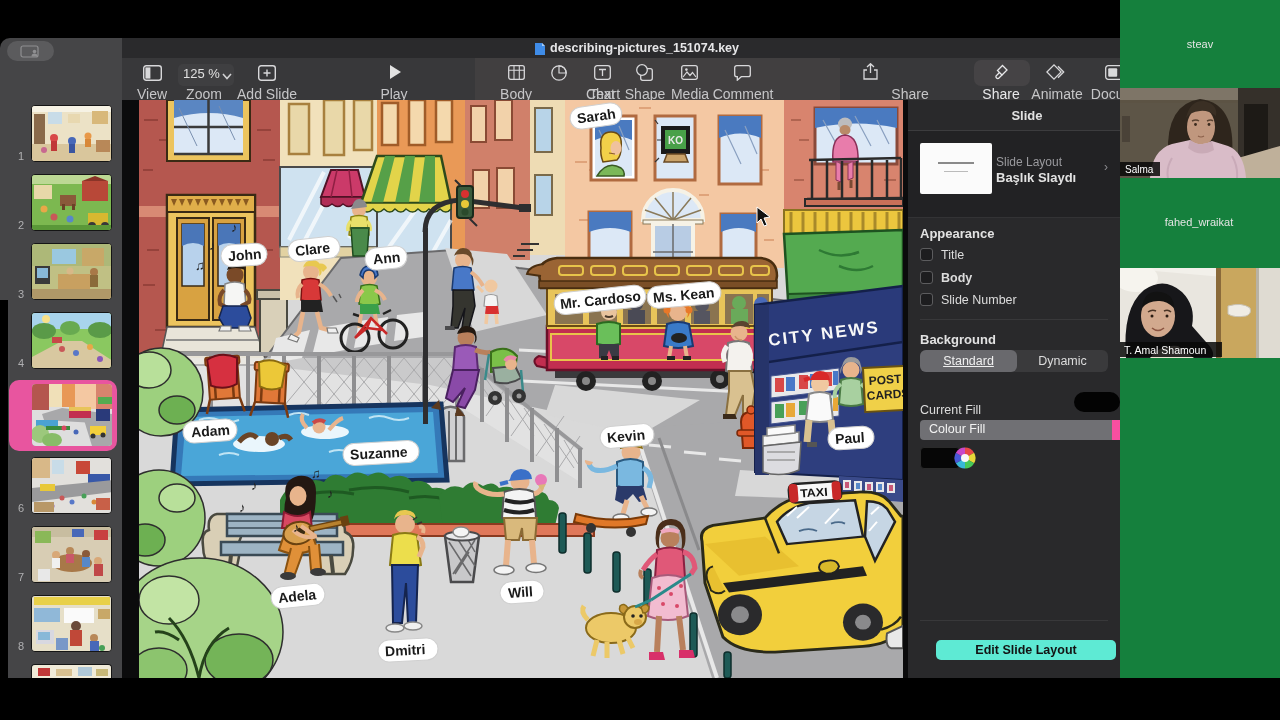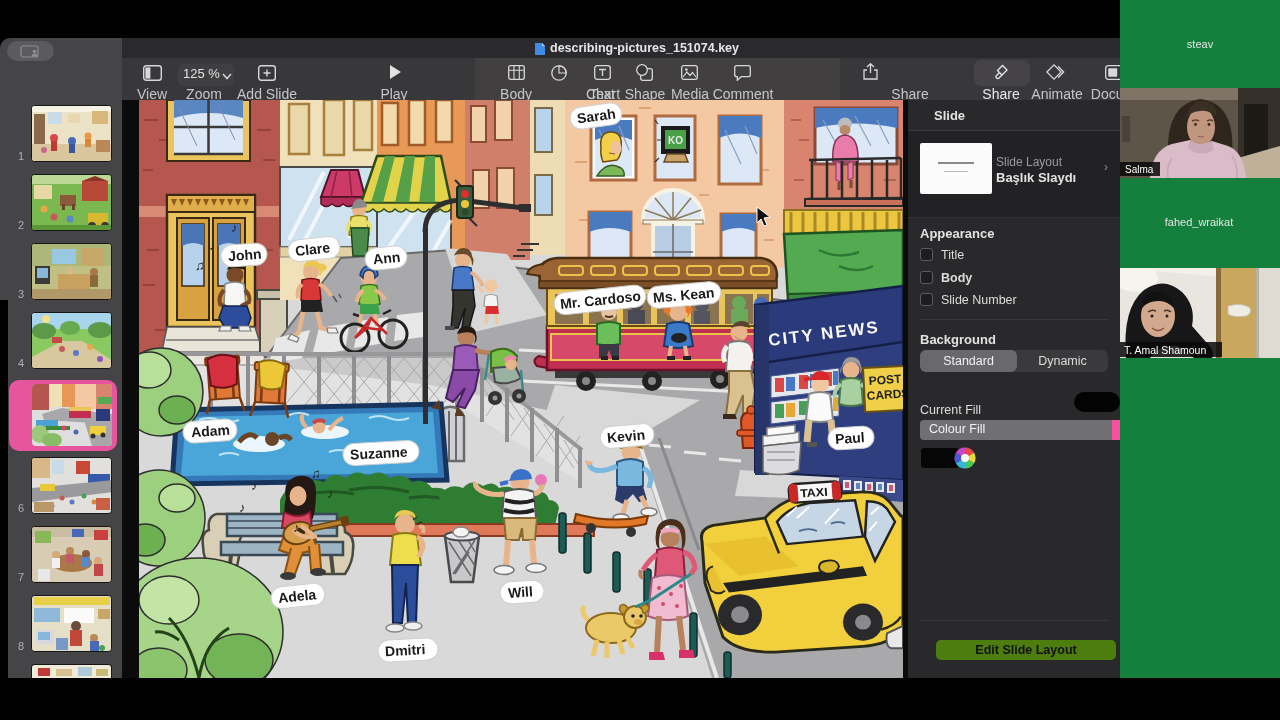--- a/index.html
+++ b/index.html
@@ -1050,59 +1050,59 @@
         <text x="172" y="378">♫</text>
         <text x="188" y="398">♪</text>
         <text x="100" y="412">♪</text>
       <text x="154" y="432">♪</text>
     </g>
 
     <path d="M618 107 l0 16 l4 -4 l3 7 l3 -1 l-3 -7 l6 -1 z" fill="#111" stroke="#fff" stroke-width="1"></path>
   </svg>
   </div>
   <div class="abs" id="panel">
-    <div class="abs pbold" style="left:0;top:8px;width:212px;text-align:left;padding-left:26px;">Slide</div>
+    <div class="abs pbold" style="left:0;top:8px;width:212px;text-align:center;padding-left:26px;">Slide</div>
     <div class="abs" style="left:0;top:30px;width:212px;height:88px;background:#222224;border-top:1px solid #3c3c3e;border-bottom:1px solid #333335;"></div>
     <div class="abs" style="left:12px;top:43px;width:72px;height:51px;background:#fbfbfb;border-radius:2px;"></div>
     <div class="abs" style="left:30px;top:62px;width:36px;height:2px;background:#8a8a8a;"></div>
     <div class="abs" style="left:36px;top:71px;width:24px;height:1px;background:#bbb;"></div>
     <div class="abs" style="left:88px;top:55px;font-size:12px;color:#9a9a9e;">Slide Layout</div>
     <div class="abs pbold" style="left:88px;top:70px;">Başlık Slaydı</div>
     <div class="abs" style="left:196px;top:60px;font-size:12px;color:#8a8a8e;">›</div>
     <div class="abs pbold" style="left:12px;top:126px;">Appearance</div>
     <div class="cbx" style="left:12px;top:148px;"></div>
     <div class="prow" style="left:33px;top:148px;">Title</div>
     <div class="cbx" style="left:12px;top:171px;"></div>
     <div class="prow" style="left:33px;top:171px;font-weight:bold;">Body</div>
     <div class="cbx" style="left:12px;top:193px;"></div>
     <div class="prow" style="left:33px;top:193px;">Slide Number</div>
     <div class="abs" style="left:12px;top:219px;width:188px;height:1px;background:#38383a;"></div>
     <div class="abs pbold" style="left:12px;top:232px;">Background</div>
     <div class="abs" style="left:12px;top:250px;width:188px;height:22px;background:#3a3a3c;border-radius:6px;"></div>
     <div class="abs" style="left:12px;top:250px;width:97px;height:22px;background:#69696d;border-radius:6px;"></div>
-    <div class="abs" style="left:12px;top:250px;width:97px;height:22px;font-size:12.5px;color:#f0f0f0;text-align:center;line-height:22px;">Standard</div>
+    <div class="abs" style="left:12px;top:250px;width:97px;height:22px;font-size:12.5px;color:#f0f0f0;text-align:center;line-height:22px;text-decoration:underline;">Standard</div>
     <div class="abs" style="left:109px;top:250px;width:91px;height:22px;font-size:12.5px;color:#dcdcdc;text-align:center;line-height:22px;">Dynamic</div>
     <div class="prow" style="left:12px;top:278px;margin-top:25px;">Current Fill</div>
     <div class="abs" style="left:166px;top:292px;width:46px;height:20px;background:#030303;border-radius:10px;"></div>
     <div class="abs" style="left:12px;top:320px;width:196px;height:20px;background:#707074;border-radius:4px 0 0 4px;"></div>
     <div class="abs" style="left:204px;top:320px;width:8px;height:20px;background:#f84fa0;"></div>
     <div class="abs" style="left:21px;top:322px;font-size:12.5px;color:#f2f2f2;">Colour Fill</div>
     <div class="abs" style="left:12px;top:347px;width:40px;height:22px;background:#060606;border-radius:4px;border:1px solid #2a2a2a;"></div>
     <svg class="abs" style="left:46px;top:347px;" width="22" height="22" viewBox="0 0 22 22">
       <circle cx="11" cy="11" r="10.5" fill="#333"></circle>
       <path d="M11 11 L11 0.5 A10.5 10.5 0 0 1 20.1 5.75 z" fill="#e84848"></path>
       <path d="M11 11 L20.1 5.75 A10.5 10.5 0 0 1 20.1 16.25 z" fill="#e8d838"></path>
       <path d="M11 11 L20.1 16.25 A10.5 10.5 0 0 1 11 21.5 z" fill="#48c858"></path>
       <path d="M11 11 L11 21.5 A10.5 10.5 0 0 1 1.9 16.25 z" fill="#38b8d8"></path>
       <path d="M11 11 L1.9 16.25 A10.5 10.5 0 0 1 1.9 5.75 z" fill="#4858d8"></path>
       <path d="M11 11 L1.9 5.75 A10.5 10.5 0 0 1 11 0.5 z" fill="#c848c8"></path>
       <circle cx="11" cy="11" r="4" fill="#f8f8f8"></circle>
     </svg>
     <div class="abs" style="left:12px;top:520px;width:188px;height:1px;background:#38383a;"></div>
-    <div class="abs" style="left:28px;top:540px;width:180px;height:20px;background:#4d7c0f;border-radius:5px;color:#131313;font-size:12.5px;font-weight:bold;text-align:center;line-height:20px;">Edit Slide Layout</div>
+    <div class="abs" style="left:28px;top:540px;width:180px;height:20px;background:#5eead4;border-radius:5px;color:#131313;font-size:12.5px;font-weight:bold;text-align:center;line-height:20px;">Edit Slide Layout</div>
   </div>
   <div class="abs" id="videocol">
     <div class="vname" style="left:80px;top:38px;">steav</div>
     <svg class="abs" style="left:0;top:88px;" width="160" height="90" viewBox="0 0 160 90">
       <rect width="160" height="90" fill="#5d5547"></rect>
       <rect width="160" height="12" fill="#7e7567"></rect>
       <rect y="12" width="160" height="3" fill="#5c5344"></rect>
       <rect x="118" width="42" height="90" fill="#35302a"></rect>
       <rect x="124" y="16" width="24" height="52" fill="#1d1a16"></rect>
       <path d="M118 70 L160 58 L160 90 L118 90 z" fill="#bfb09a"></path>

